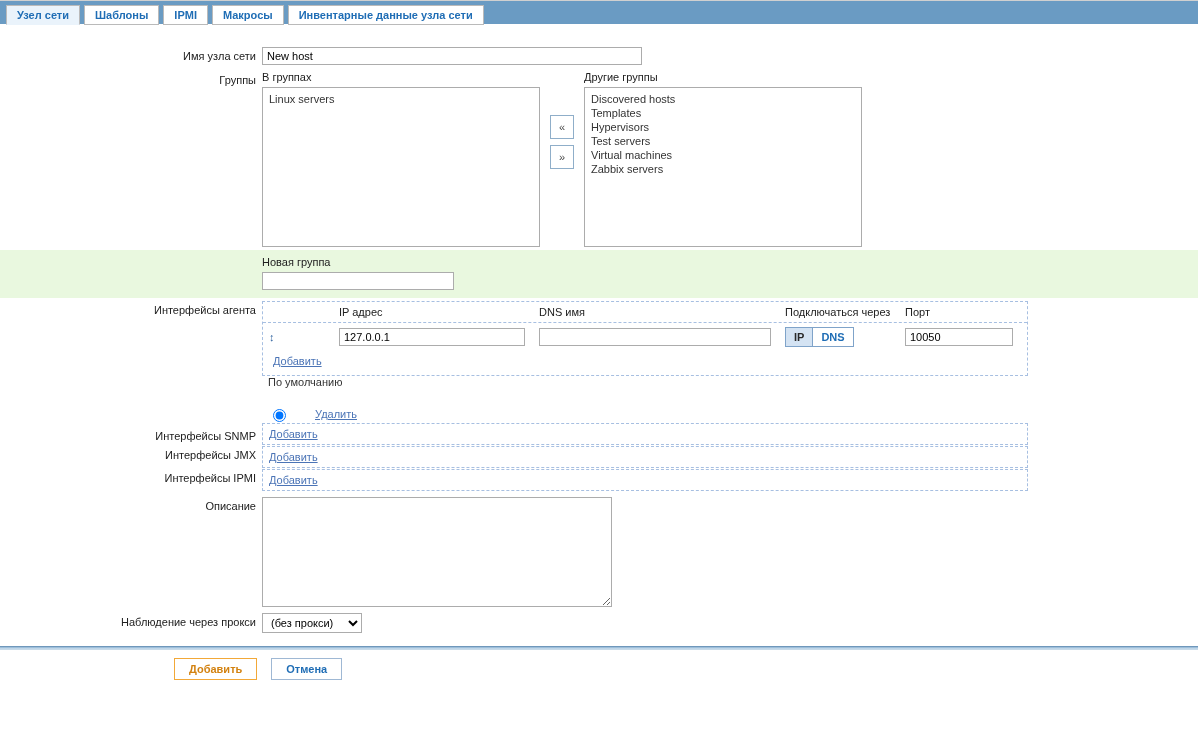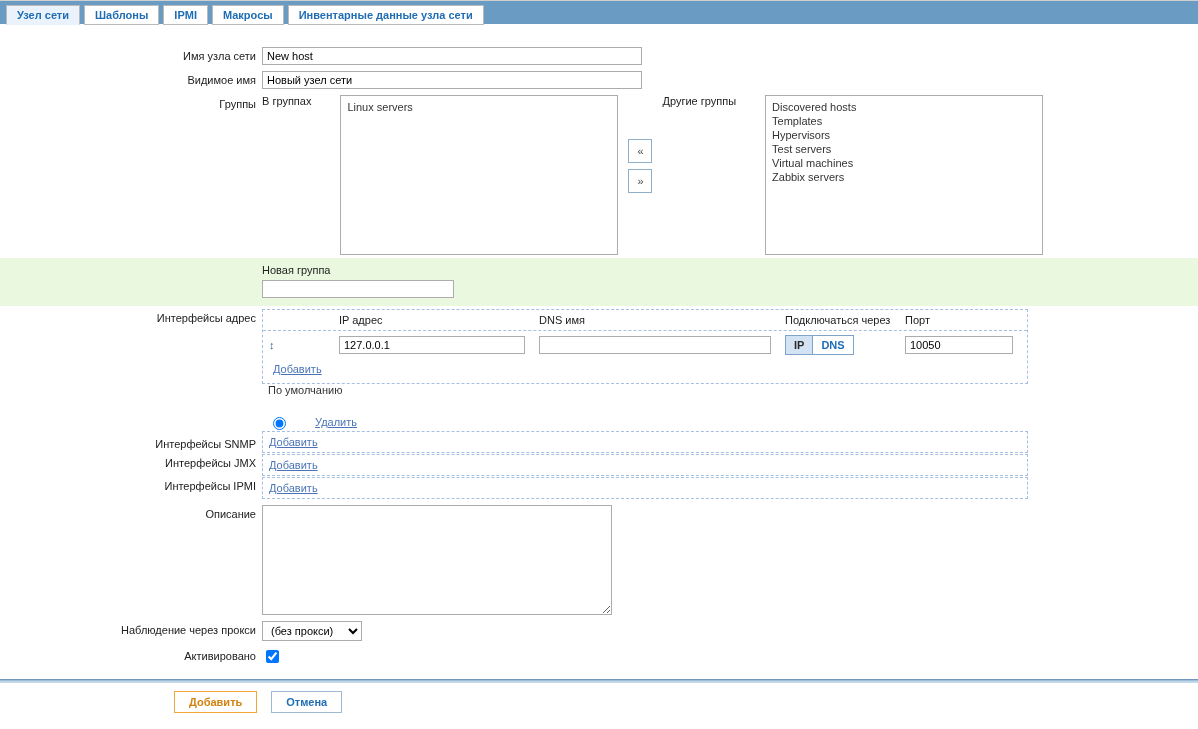--- a/index.html
+++ b/index.html
@@ -58,21 +58,21 @@
     font-size: 11px;
     border: 1px solid #acacac;
     padding: 2px 4px;
     background:#fff;
   }
   input.wide { width: 380px; }
   input.newgroup { width: 192px; }
 
   
   .groups-wrap { display:flex; }
-  .groups-col { display:flex; flex-direction:row;gap:29px; }
+  .groups-col { display:flex; flex-direction:column; }
   .sub-label { padding-bottom:4px; color:#202020; }
   .listbox {
     width: 278px;
     height: 160px;
     border: 1px solid #acacac;
     padding: 4px 2px 4px 6px;
     overflow-y: scroll;
     background:#fff;
   }
   .listbox .opt { padding: 1px 0; cursor:pointer;}
@@ -169,26 +169,20 @@
 
   <div style="height:14px;"></div>
 
   <div class="form-row">
     <div class="row-label">Имя узла сети</div>
     <div class="row-content">
       <input type="text" class="wide" value="New host" style="">
     </div>
   </div>
 
-  <div class="form-row">
-    <div class="row-label">Видимое имя</div>
-    <div class="row-content">
-      <input type="text" class="wide" value="Новый узел сети" style="">
-    </div>
-  </div>
 
   <div class="form-row">
     <div class="row-label">Группы</div>
     <div class="row-content">
       <div class="groups-wrap">
         <div class="groups-col">
           <div class="sub-label">В группах</div>
           <div class="listbox">
             <div class="opt">Linux servers</div>
           </div>
@@ -216,21 +210,21 @@
     <div class="form-row" style="padding:0;">
       <div class="row-label"></div>
       <div class="row-content" style="flex-direction:column;">
         <div class="sub-label">Новая группа</div>
         <input type="text" class="newgroup" value="" style="">
       </div>
     </div>
   </div>
 
   <div class="form-row" style="align-items:flex-start;">
-    <div class="row-label">Интерфейсы адрес</div>
+    <div class="row-label">Интерфейсы агента</div>
     <div class="row-content" style="flex-direction:column; align-items:flex-start;">
       <div class="if-block">
         <div class="if-head">
           <div class="col-spacer"></div>
           <div class="col-ip col-head">IP адрес</div>
           <div class="col-dns col-head">DNS имя</div>
           <div class="col-conn col-head">Подключаться через</div>
           <div class="col-port col-head">Порт</div>
         </div>
         <div class="if-row">
@@ -300,26 +294,20 @@
 
   <div class="form-row">
     <div class="row-label">Наблюдение через прокси</div>
     <div class="row-content">
       <select class="proxy">
         <option>(без прокси)</option>
       </select>
     </div>
   </div>
 
-  <div class="form-row">
-    <div class="row-label">Активировано</div>
-    <div class="row-content">
-      <input type="checkbox" checked="" style="">
-    </div>
-  </div>
 
   <div class="hr1"></div>
 
   <div class="footer-btns">
     <button class="btn primary">Добавить</button>
     <button class="btn">Отмена</button>
   </div>
 
 </div>
 

